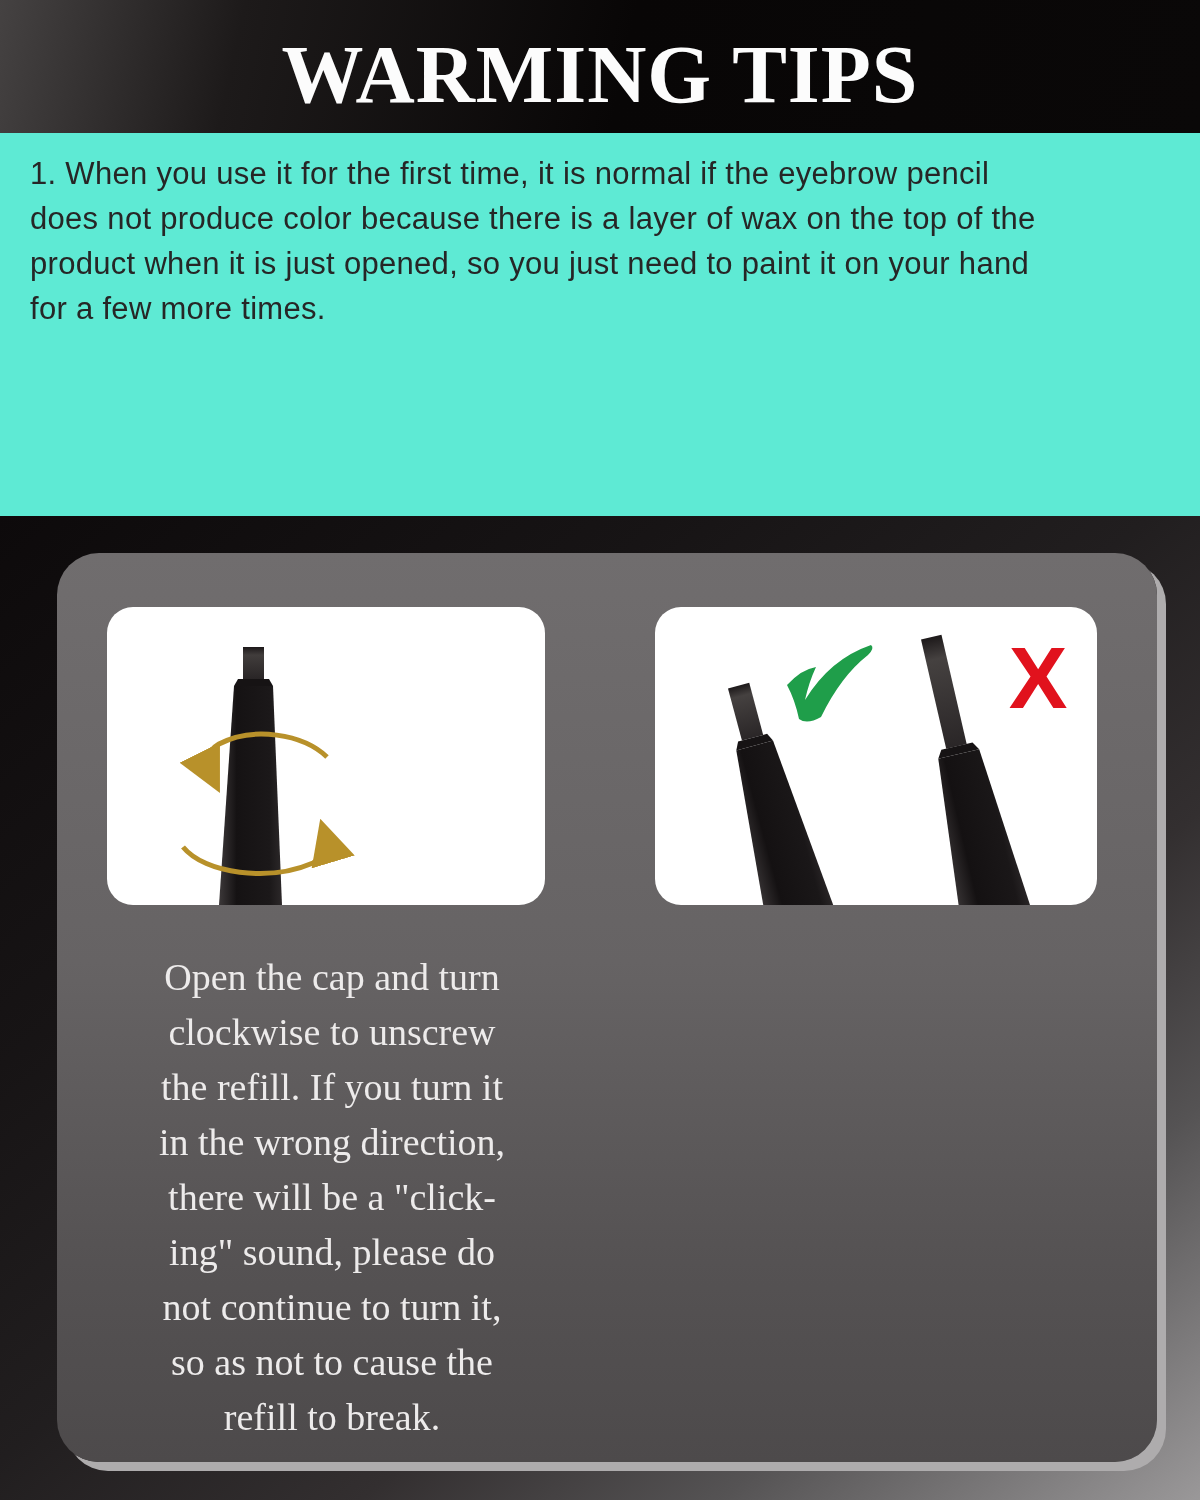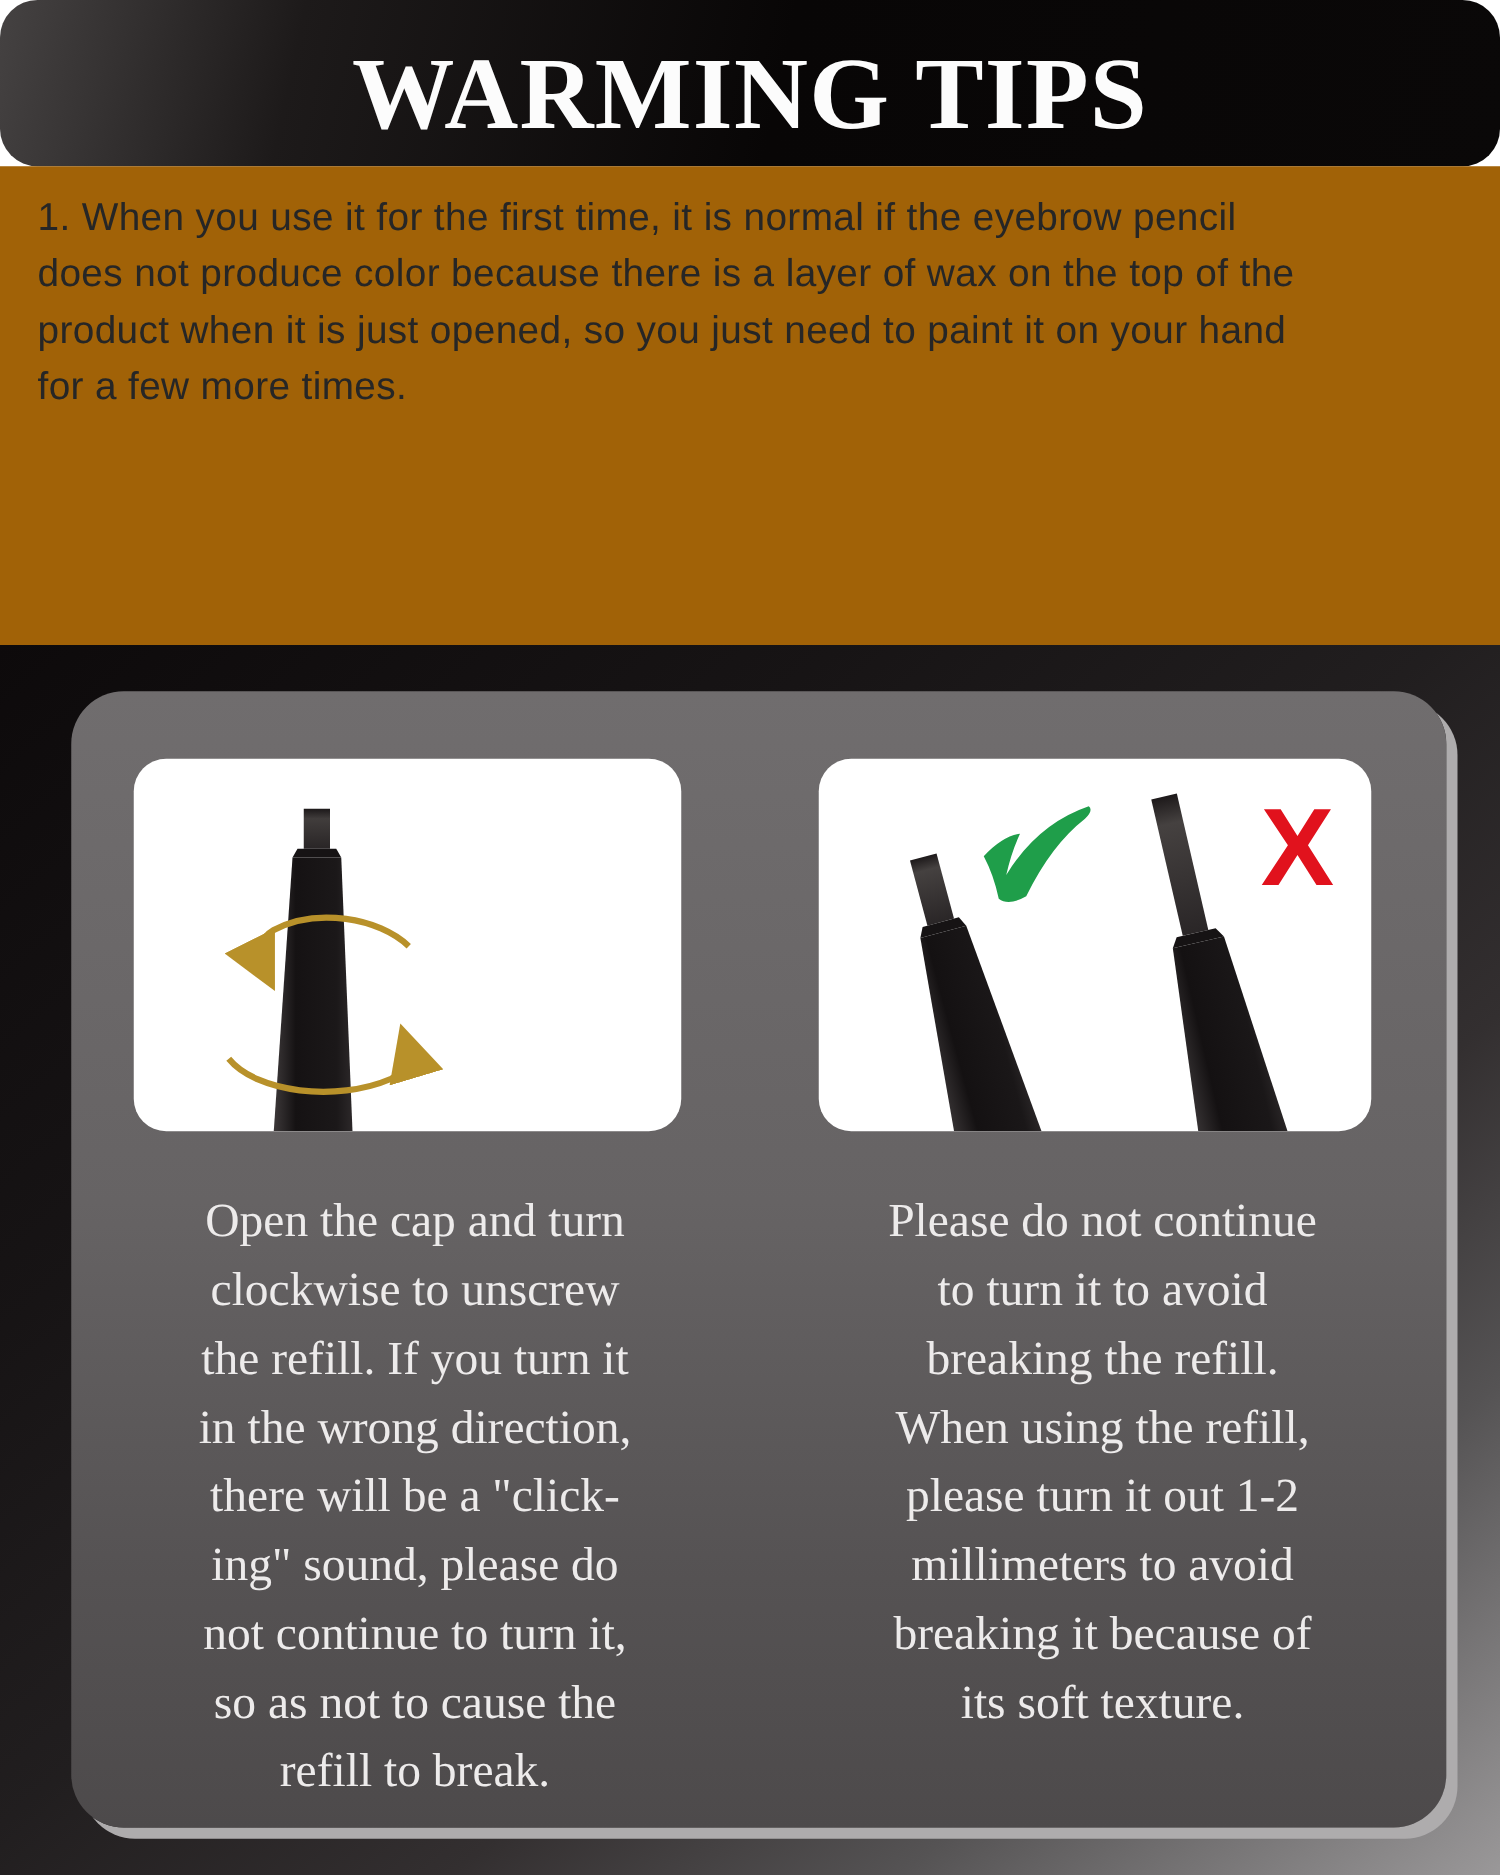--- a/index.html
+++ b/index.html
@@ -4,32 +4,32 @@
 <style>
   html,body{margin:0;padding:0;background:#ffffff;}
   .page{
     position:relative;width:1200px;height:1500px;overflow:hidden;
     font-family:"Liberation Sans",sans-serif;background:#ffffff;
   }
   
   .band{
     position:absolute;left:0;top:0;width:1200px;height:133px;
     background:linear-gradient(102deg,#454242 0%,#1d1a1a 20%,#080606 52%,#0a0808 100%);
-    display:flex;align-items:center;justify-content:center;border-radius:30px;
+    display:flex;align-items:center;justify-content:center;
   }
   .band h1{
     margin:0;padding-top:16px;
     font-family:"Liberation Serif",serif;font-weight:700;
     font-size:82px;letter-spacing:1px;color:#fcfcfc;line-height:1;
     white-space:nowrap;
   }
   
   .tips{
     position:absolute;left:0;top:133px;width:1200px;height:447px;
-    background:#a16207;box-sizing:border-box;padding:18px 28px 0 30px;
+    background:#5eead4;box-sizing:border-box;padding:18px 28px 0 30px;
   }
   .tips p{
     margin:0 0 40px 0;
     font-size:31px;line-height:45px;color:#262626;
     white-space:pre-line;letter-spacing:0.3px;
   }
   
   .dark{
     position:absolute;left:0;top:516px;width:1200px;height:984px;
     background:linear-gradient(to bottom right,
@@ -147,25 +147,17 @@
 
             <g transform="rotate(-13 278 40)">
               <rect x="268" y="30" width="21" height="112" fill="url(#rrefill)"></rect>
               <polygon points="263,142 295,142 300,150 258,150" fill="#161314"></polygon>
               <polygon points="258,150 300,150 316,330 242,330" fill="url(#rbarrel)"></polygon>
             </g>
 
             <text x="383" y="101" text-anchor="middle" font-family="Liberation Sans, sans-serif" font-weight="bold" font-size="88" fill="#e1121d">X</text>
           </svg>
         </div>
-        <p class="caption">Please do not continue
-to turn it to avoid
-breaking the refill.
-When using the refill,
-please turn it out 1-2
-millimeters to avoid
-breaking it because of
-its soft texture.</p>
       </div>
 
     </div>
   </section>
 </div>
 
 </body></html>

